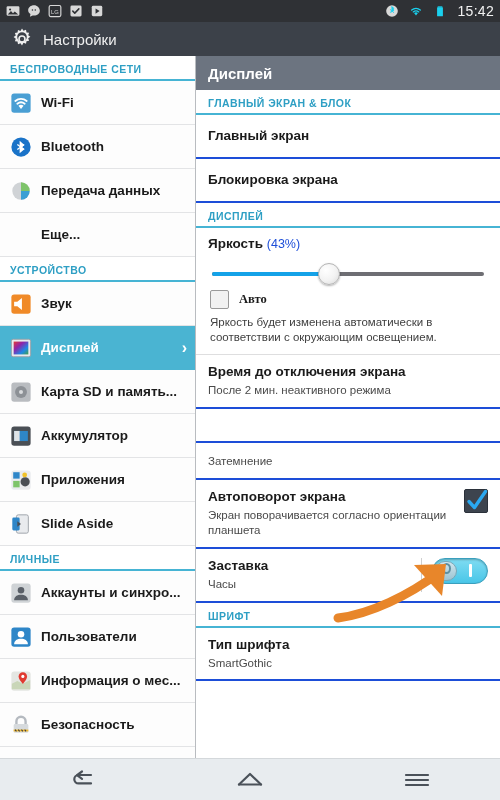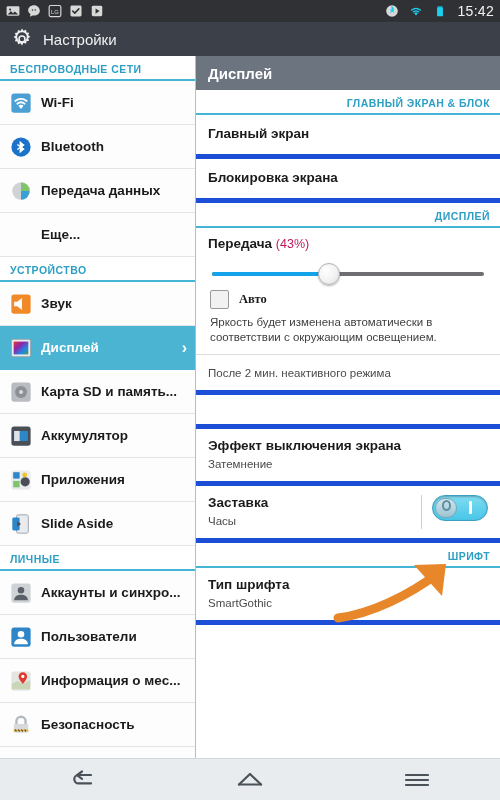--- a/index.html
+++ b/index.html
@@ -35,21 +35,21 @@
     width: 196px; flex: 0 0 196px; background: #fdfdfd;
     border-right: 1px solid #b9bcc0; overflow: hidden;
   }
   .pane-right { flex: 1 1 auto; background: #ffffff; overflow: hidden; display: flex; flex-direction: column; }
 
   
   .sect {
     color: #2e9fc4; font-size: 10.5px; font-weight: bold; letter-spacing: .45px;
     padding: 7px 10px 4px 10px; border-bottom: 2px solid #46b4d4; background: #ffffff;
   }
-  .sect.right { padding-left: 12px; text-align: right; }
+  .sect.right { padding-left: 12px; }
 
   
   .lrow {
     display: flex; align-items: center; height: 44px; padding: 0 8px 0 10px;
     border-bottom: 1px solid #e3e4e6; background: #fdfdfd;
   }
   .lrow .ic { width: 22px; height: 22px; flex: 0 0 22px; margin-right: 9px; }
   .lrow .lbl { font-size: 13.5px; color: #1b1b1b; font-weight: bold; white-space: nowrap; overflow: hidden; }
   .lrow.noic .lbl { margin-left: 31px; }
   .lrow.sel { background: #4ab4d2; border-bottom-color: #4ab4d2; }
@@ -57,32 +57,32 @@
   .lrow .chev { margin-left: auto; color: #ffffff; font-size: 16px; font-weight: bold; }
 
   
   .rhead {
     height: 34px; background: #6c7480; display: flex; align-items: center;
     padding-left: 12px; flex: 0 0 34px;
   }
   .rhead .t { color: #ffffff; font-size: 15px; font-weight: bold; }
   .rlist { flex: 1 1 auto; overflow: hidden; }
   .rrow {
-    padding: 9px 12px 9px 12px; border-bottom: 5px solid #1d4ed8;
+    padding: 9px 12px 9px 12px; border-bottom: 2px solid #1d4ed8;
     display: flex; align-items: flex-start; background: #fff; min-height: 34px;
   }
   .rrow .txt { flex: 1 1 auto; min-width: 0; }
   .rrow .t1 { font-size: 13.5px; color: #1b1b1b; font-weight: bold; line-height: 1.25; }
   .rrow .t2 { font-size: 11.5px; color: #4a4a4a; line-height: 1.3; margin-top: 2px; }
   .rrow.tall { min-height: 44px; align-items: center; }
 
   
   .bright-row { padding: 8px 12px 4px 12px; border-bottom: none; }
   .bright-title { font-size: 13.5px; color: #1b1b1b; font-weight: bold; }
-  .bright-title .pct { font-weight: normal; font-size: 12.5px; color: #be185d; }
+  .bright-title .pct { font-weight: normal; font-size: 12.5px; color: #1d4ed8; }
   .slider-wrap { padding: 10px 16px 12px 16px; position: relative; }
   .track { height: 4px; background: #6e6e73; border-radius: 2px; position: relative; }
   .track .fill { position: absolute; left: 0; top: 0; bottom: 0; background: #14a2e8; border-radius: 2px; }
   .thumb {
     position: absolute; top: 50%; width: 22px; height: 22px; margin-top: -11px; margin-left: -11px;
     border-radius: 50%; background: radial-gradient(circle at 35% 32%, #ffffff 0%, #f2f2f2 55%, #d8d8d8 100%);
     border: 1px solid #b4b4b4; box-shadow: 0 1px 2px rgba(0,0,0,.3);
   }
   .auto-row { display: flex; align-items: center; padding: 2px 12px 4px 14px; }
   .cb-empty {
@@ -353,57 +353,68 @@
           <div class="txt">
               <div class="t1">Блокировка экрана</div>
             </div>
         </div>
 
         <div class="sect right">ДИСПЛЕЙ</div>
 
         <div class="rrow bright-row">
           <div class="txt">
             <div class="bright-title">
-              <span>Передача</span>
+              <span>Яркость</span>
               <span class="pct">(43%)</span>
             </div>
           </div>
         </div>
 
         <div class="slider-wrap">
           <div class="track">
             <div class="fill" id="sliderFill" style="width: 43%; background: rgb(20, 162, 232);"></div>
             <div class="thumb" id="sliderThumb" style="left: 43%;"></div>
           </div>
         </div>
 
         <div class="auto-row">
           <div class="cb-empty"></div>
           <span class="al">Авто</span>
         </div>
         <div class="auto-desc">Яркость будет изменена автоматически в соответствии с окружающим освещением.</div>
 
         <div class="rrow">
           <div class="txt">
+            <div class="t1">Время до отключения экрана</div>
             <div class="t2">После 2 мин. неактивного режима</div>
           </div>
         </div>
 
         <div class="rrow">
           <div class="txt">
           </div>
         </div>
 
         <div class="rrow">
           <div class="txt">
-            <div class="t1">Эффект выключения экрана</div>
             <div class="t2">Затемнение</div>
           </div>
         </div>
 
+        <div class="rrow">
+          <div class="txt">
+            <div class="t1">Автоповорот экрана</div>
+            <div class="t2">Экран поворачивается согласно ориентации планшета</div>
+          </div>
+          <div class="cb-checked">
+            <svg width="22" height="26" viewBox="0 0 22 26">
+              <path d="M3 13.5l5.5 6L19.5 3.5" fill="none" stroke="#2aa8f0" stroke-width="3.4" stroke-linecap="round" stroke-linejoin="round"></path>
+            </svg>
+          </div>
+        </div>
 
         <div class="rrow">
           <div class="txt">
             <div class="t1">Заставка</div>
             <div class="t2">Часы</div>
           </div>
           <div class="tog-sep"></div>
           <div class="toggle">
             <div class="knob"></div>
             <div class="o"></div>

